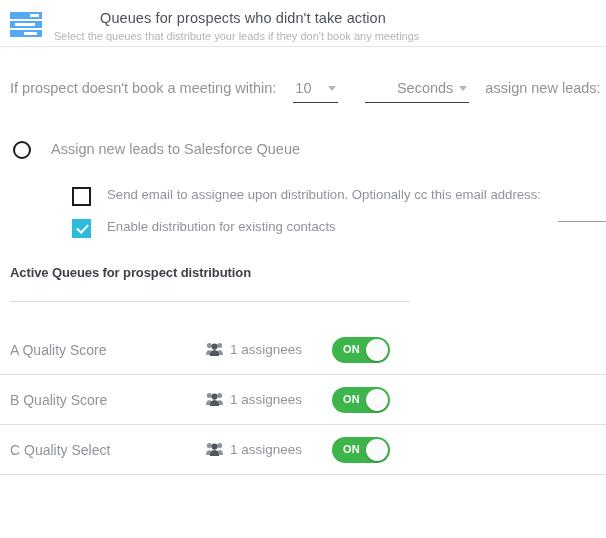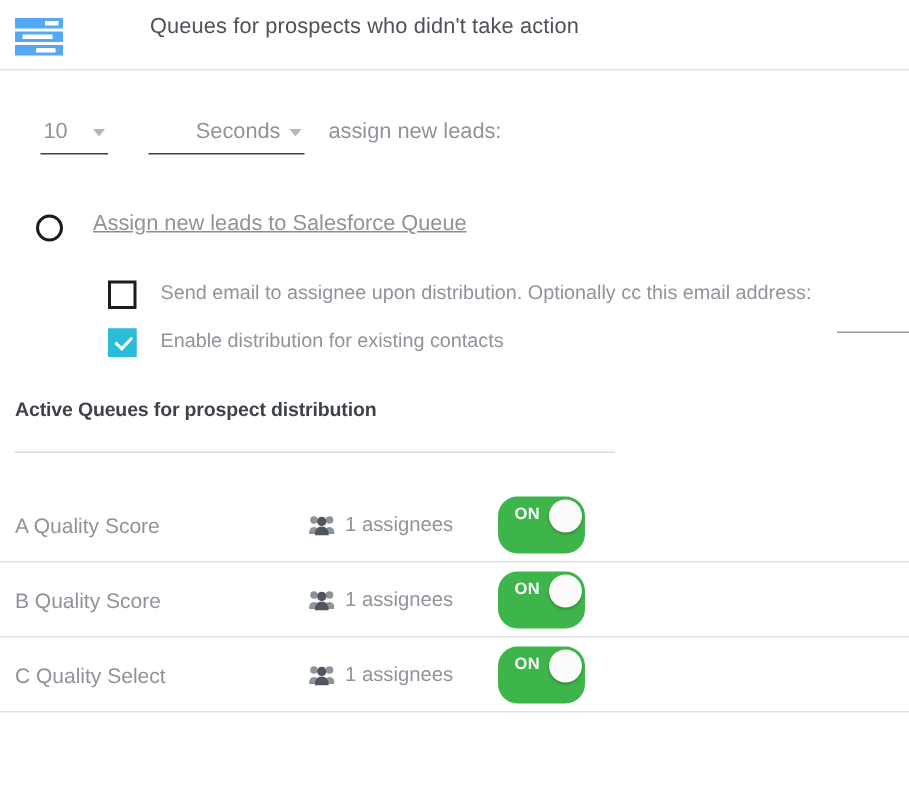--- a/index.html
+++ b/index.html
@@ -79,24 +79,23 @@
     border-top: 5px solid #b4b8bd;
     display: inline-block;
     margin-left: 6px;
   }
   .assign-label { margin-left: 16px; white-space: nowrap; }
 
   
   .radio-group { margin-top: 34px; }
   .radio-row {
     display: flex;
-    align-items: flex-end;
-    padding-left: 24px;
+    align-items: center;
+    padding-left: 13px;
     margin-bottom: 17px;
-    text-decoration: underline;
   }
   .radio {
     width: 18px; height: 18px;
     border-radius: 50%;
     box-sizing: border-box;
     flex: 0 0 auto;
     margin-top: 1px;
     cursor: pointer;
     position: relative;
     background: #fff;
@@ -193,33 +192,33 @@
     box-sizing: border-box;
   }
   .queue-name {
     font-size: 14px;
     color: #8f949a;
     width: 196px;
     flex: 0 0 auto;
   }
   .assignees {
     display: flex;
-    align-items: flex-end;
+    align-items: flex-start;
     width: 120px;
     flex: 0 0 auto;
   }
   .users-icon { width: 17px; height: 14px; display: block; flex: 0 0 auto; }
   .assignees-text {
     margin-left: 7px;
     font-size: 13.5px;
     color: #8f949a;
   }
   .toggle {
     width: 58px;
-    height: 38px;
+    height: 26px;
     border-radius: 13px;
     background: #3db54a;
     position: relative;
     cursor: pointer;
     flex: 0 0 auto;
     margin-left: 6px;
   }
   .toggle-text {
     position: absolute;
     left: 11px;
@@ -247,24 +246,26 @@
   <svg class="header-icon" viewBox="0 0 32 28">
     <rect x="0" y="1" width="32" height="7" fill="#55a8f5"></rect>
     <rect x="0" y="10" width="32" height="7" fill="#55a8f5"></rect>
     <rect x="0" y="19" width="32" height="7" fill="#55a8f5"></rect>
     <rect x="20" y="3" width="9" height="3" fill="#ffffff"></rect>
     <rect x="5" y="12" width="20" height="3" fill="#ffffff"></rect>
     <rect x="14" y="21" width="13" height="3" fill="#ffffff"></rect>
   </svg>
   <div class="header-text">
     <div class="header-title">Queues for prospects who didn't take action</div>
+    <div class="header-sub">Select the queues that distribute your leads if they don't book any meetings</div>
   </div>
 </div>
 
 <div class="timing-row">
+  <span class="timing-label">If prospect doesn't book a meeting within:</span>
 
   <span class="select-box select-number">
     <span>10</span>
     <span class="caret"></span>
   </span>
 
   <span class="select-box select-unit">
     <span>Seconds</span>
     <span class="caret"></span>
   </span>

